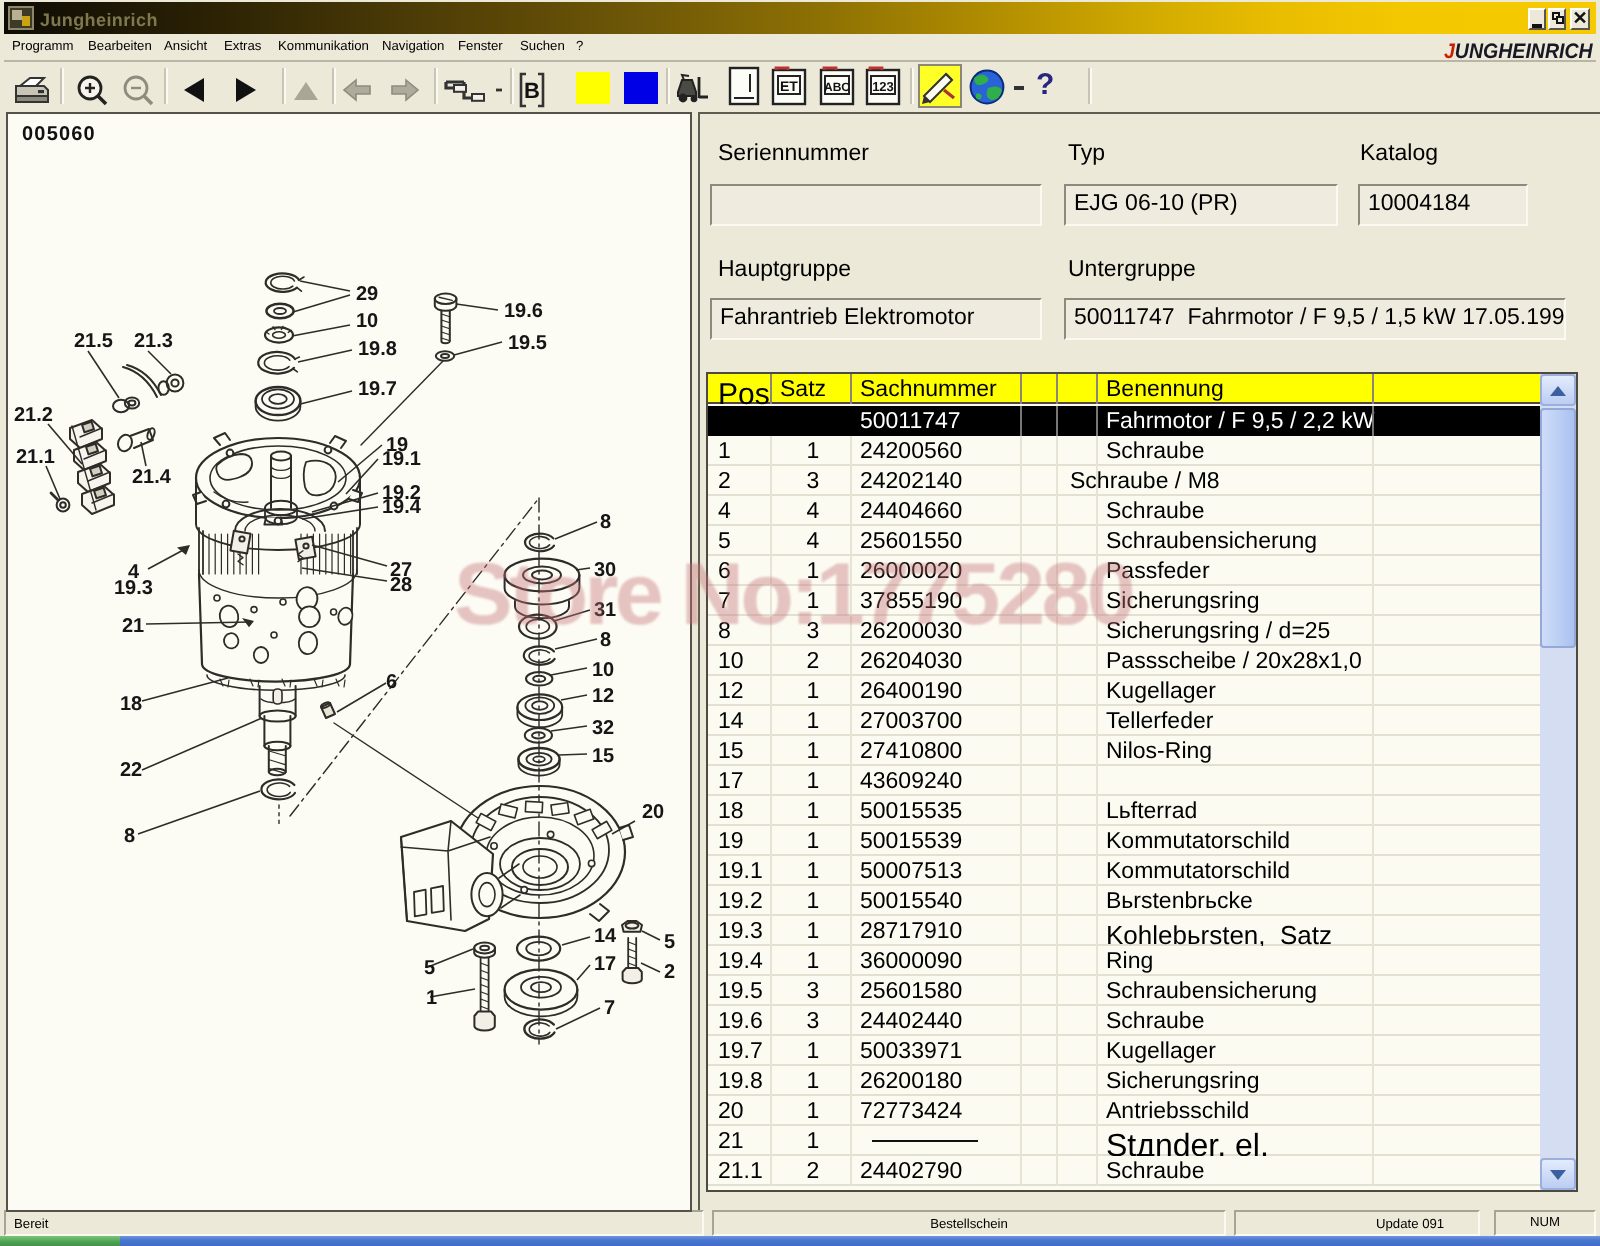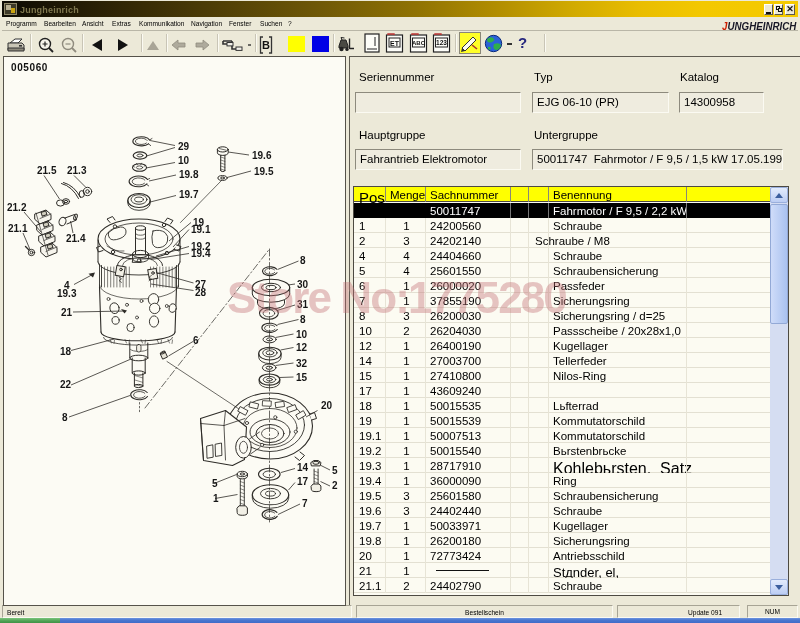--- a/index.html
+++ b/index.html
@@ -455,27 +455,27 @@
 </g>
 </svg>
 <div class="a" style="left:349px;top:56px;width:451px;height:549px;background:#ece9d8;border-left:1px solid #5f5c52;border-top:1px solid #5f5c52"></div>
 <div class="lbl" style="left:359px;top:71px">Seriennummer</div>
 <div class="lbl" style="left:534px;top:71px">Typ</div>
 <div class="lbl" style="left:680px;top:71px">Katalog</div>
 <div class="lbl" style="left:359px;top:129px">Hauptgruppe</div>
 <div class="lbl" style="left:534px;top:129px">Untergruppe</div>
 <div class="fld" style="left:355px;top:92px;width:166px;height:21px"></div>
 <div class="fld" style="left:532px;top:92px;width:137px;height:21px">EJG 06-10 (PR)</div>
-<div class="fld" style="left:679px;top:92px;width:85px;height:21px">14300958</div>
+<div class="fld" style="left:679px;top:92px;width:85px;height:21px">10004184</div>
 <div class="fld" style="left:355px;top:149px;width:166px;height:21px">Fahrantrieb Elektromotor</div>
 <div class="fld" style="left:532px;top:149px;width:251px;height:21px">50011747&nbsp;&nbsp;Fahrmotor / F 9,5 / 1,5 kW 17.05.199</div>
 <div class="a" style="left:353px;top:186px;width:436px;height:410px;border:1px solid #4d4a42;background:#fcfbf2"></div>
 <div class="a" style="left:354px;top:187px;width:416px;height:15px;background:#ffff00;border-bottom:1px solid #4d4a42"></div>
 <div class="a" style="left:359px;top:189px;font-size:15px;color:#000">Pos</div>
-<div class="a" style="left:390px;top:189px;font-size:11.5px;color:#000">Menge</div>
+<div class="a" style="left:390px;top:189px;font-size:11.5px;color:#000">Satz</div>
 <div class="a" style="left:430px;top:189px;font-size:11.5px;color:#000">Sachnummer</div>
 <div class="a" style="left:553px;top:189px;font-size:11.5px;color:#000">Benennung</div>
 <div class="a" style="left:385px;top:187px;width:1px;height:15px;background:#8a8778"></div>
 <div class="a" style="left:425px;top:187px;width:1px;height:15px;background:#8a8778"></div>
 <div class="a" style="left:509.5px;top:187px;width:1px;height:15px;background:#8a8778"></div>
 <div class="a" style="left:528px;top:187px;width:1px;height:15px;background:#8a8778"></div>
 <div class="a" style="left:548px;top:187px;width:1px;height:15px;background:#8a8778"></div>
 <div class="a" style="left:685.5px;top:187px;width:1px;height:15px;background:#8a8778"></div>
 <div class="a" style="left:354px;top:203px;width:416px;height:15px;background:#000"></div>
 <div class="a" style="left:430px;top:205px;font-size:11.5px;color:#fff">50011747</div>
@@ -561,21 +561,21 @@
 <div class="a" style="left:553px;top:429.5px;font-size:11.5px">Kommutatorschild</div>
 <div class="a" style="left:354px;top:443.0px;width:416px;height:15.0px;background:#fcfbf2;border-bottom:1px solid #e3e0d2"></div>
 <div class="a" style="left:359px;top:444.5px;font-size:11.5px">19.2</div>
 <div class="a" style="left:388px;top:444.5px;width:37px;text-align:center;font-size:11.5px">1</div>
 <div class="a" style="left:430px;top:444.5px;font-size:11.5px">50015540</div>
 <div class="a" style="left:553px;top:444.5px;font-size:11.5px">Bьrstenbrьcke</div>
 <div class="a" style="left:354px;top:458.0px;width:416px;height:15.0px;background:#fcfbf2;border-bottom:1px solid #e3e0d2"></div>
 <div class="a" style="left:359px;top:459.5px;font-size:11.5px">19.3</div>
 <div class="a" style="left:388px;top:459.5px;width:37px;text-align:center;font-size:11.5px">1</div>
 <div class="a" style="left:430px;top:459.5px;font-size:11.5px">28717910</div>
-<div class="a" style="left:553px;top:459.5px;font-size:16px">Kohlebьrsten,&nbsp; Satz</div>
+<div class="a" style="left:553px;top:459.5px;font-size:13px">Kohlebьrsten,&nbsp; Satz</div>
 <div class="a" style="left:354px;top:473.0px;width:416px;height:15.0px;background:#fcfbf2;border-bottom:1px solid #e3e0d2"></div>
 <div class="a" style="left:359px;top:474.5px;font-size:11.5px">19.4</div>
 <div class="a" style="left:388px;top:474.5px;width:37px;text-align:center;font-size:11.5px">1</div>
 <div class="a" style="left:430px;top:474.5px;font-size:11.5px">36000090</div>
 <div class="a" style="left:553px;top:474.5px;font-size:11.5px">Ring</div>
 <div class="a" style="left:354px;top:488.0px;width:416px;height:15.0px;background:#fcfbf2;border-bottom:1px solid #e3e0d2"></div>
 <div class="a" style="left:359px;top:489.5px;font-size:11.5px">19.5</div>
 <div class="a" style="left:388px;top:489.5px;width:37px;text-align:center;font-size:11.5px">3</div>
 <div class="a" style="left:430px;top:489.5px;font-size:11.5px">25601580</div>
 <div class="a" style="left:553px;top:489.5px;font-size:11.5px">Schraubensicherung</div>
@@ -596,21 +596,21 @@
 <div class="a" style="left:553px;top:534.5px;font-size:11.5px">Sicherungsring</div>
 <div class="a" style="left:354px;top:548.0px;width:416px;height:15.0px;background:#fcfbf2;border-bottom:1px solid #e3e0d2"></div>
 <div class="a" style="left:359px;top:549.5px;font-size:11.5px">20</div>
 <div class="a" style="left:388px;top:549.5px;width:37px;text-align:center;font-size:11.5px">1</div>
 <div class="a" style="left:430px;top:549.5px;font-size:11.5px">72773424</div>
 <div class="a" style="left:553px;top:549.5px;font-size:11.5px">Antriebsschild</div>
 <div class="a" style="left:354px;top:563.0px;width:416px;height:15.0px;background:#fcfbf2;border-bottom:1px solid #e3e0d2"></div>
 <div class="a" style="left:359px;top:564.5px;font-size:11.5px">21</div>
 <div class="a" style="left:388px;top:564.5px;width:37px;text-align:center;font-size:11.5px">1</div>
 <div class="a" style="left:436px;top:569.5px;width:53px;height:1.5px;background:#111"></div>
-<div class="a" style="left:553px;top:564.5px;font-size:13px">Stдnder, el,</div>
+<div class="a" style="left:553px;top:564.5px;font-size:16px">Stдnder, el,</div>
 <div class="a" style="left:354px;top:578.0px;width:416px;height:15.0px;background:#fcfbf2;border-bottom:1px solid #e3e0d2"></div>
 <div class="a" style="left:359px;top:579.5px;font-size:11.5px">21.1</div>
 <div class="a" style="left:388px;top:579.5px;width:37px;text-align:center;font-size:11.5px">2</div>
 <div class="a" style="left:430px;top:579.5px;font-size:11.5px">24402790</div>
 <div class="a" style="left:553px;top:579.5px;font-size:11.5px">Schraube</div>
 <div class="a" style="left:385px;top:218px;width:1px;height:375px;background:#e7e4d6"></div>
 <div class="a" style="left:425px;top:218px;width:1px;height:375px;background:#e7e4d6"></div>
 <div class="a" style="left:509.5px;top:218px;width:1px;height:375px;background:#e7e4d6"></div>
 <div class="a" style="left:528px;top:218px;width:1px;height:375px;background:#e7e4d6"></div>
 <div class="a" style="left:548px;top:218px;width:1px;height:375px;background:#e7e4d6"></div>

